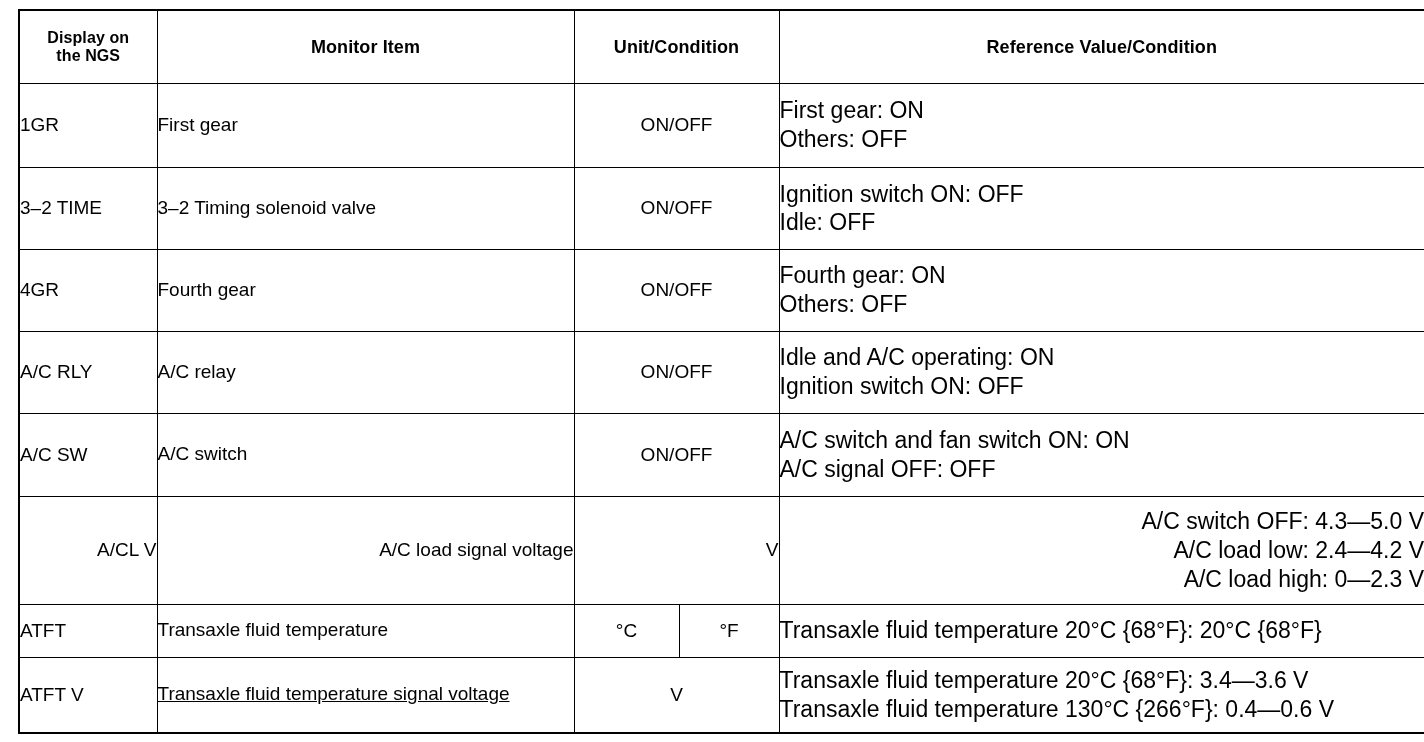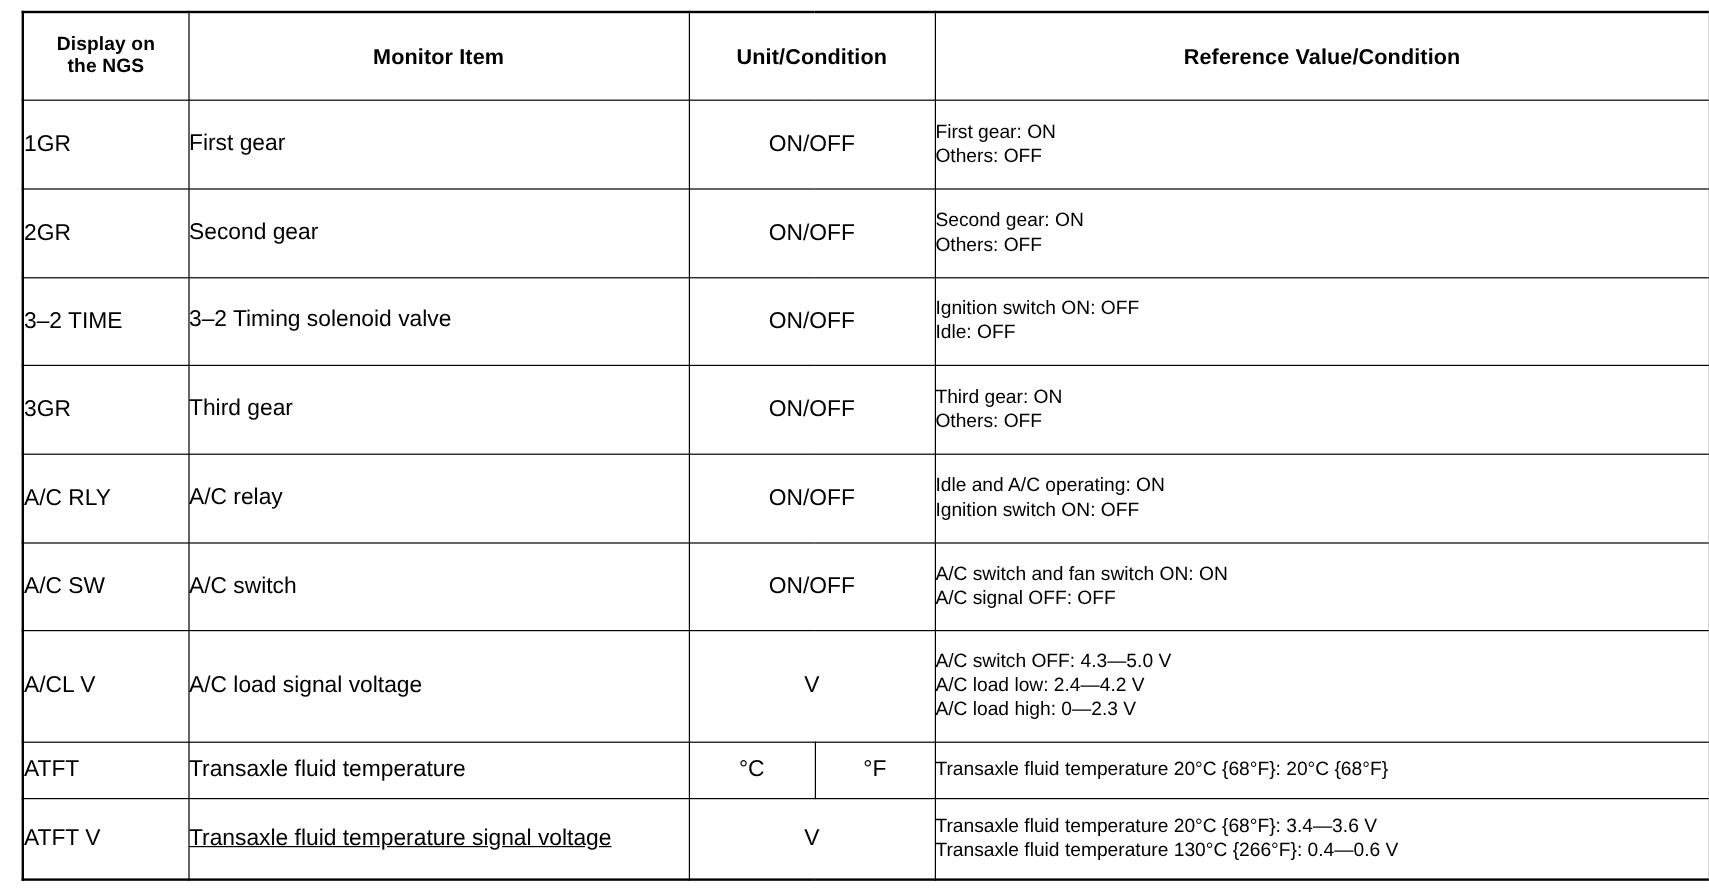--- a/index.html
+++ b/index.html
@@ -66,37 +66,37 @@
     font-size: 19px;
     padding: 0 6px 0 10px;
     text-align: left;
     line-height: 1.2;
   }
   td.unit {
     font-size: 19px;
     text-align: center;
   }
   td.ref {
-    font-size: 16px;
+    font-size: 23px;
     padding: 2px 4px 2px 9px;
     text-align: left;
     line-height: 1.26;
   }
 
   .reflines > div { white-space: nowrap; }
 
   
   tr.r-1gr  td { height: 67px; }
   tr.r-2gr  td { height: 66px; }
   tr.r-32t  td { height: 66px; }
   tr.r-3gr  td { height: 67px; }
   tr.r-4gr  td { height: 65px; }
   tr.r-acrly td { height: 66px; }
   tr.r-acsw td { height: 66px; }
-  tr.r-aclv td { height: 84px; }
+  tr.r-aclv td { height: 84px; text-align: right; }
   tr.r-atft td { height: 42px; }
   tr.r-atftv td { height: 60px; }
 
   .item-2line { line-height: 1.22; text-decoration: underline; }
 </style>
 </head>
 <body>
 
 <div class="sheet">
   <table class="spec">
@@ -125,56 +125,45 @@
         <td class="item">First gear</td>
         <td class="unit" colspan="2">ON/OFF</td>
         <td class="ref">
           <div class="reflines">
             <div>First gear: ON</div>
             <div>Others: OFF</div>
           </div>
         </td>
       </tr>
 
-      <tr class="r-2gr">
-        <td class="ngs">2GR</td>
-        <td class="item">Second gear</td>
-        <td class="unit" colspan="2">ON/OFF</td>
-        <td class="ref">
-          <div class="reflines">
-            <div>Second gear: ON</div>
-            <div>Others: OFF</div>
-          </div>
-        </td>
-      </tr>
 
       <tr class="r-32t">
         <td class="ngs">3–2 TIME</td>
         <td class="item">3–2 Timing solenoid valve</td>
         <td class="unit" colspan="2">ON/OFF</td>
         <td class="ref">
           <div class="reflines">
             <div>Ignition switch ON: OFF</div>
             <div>Idle: OFF</div>
           </div>
         </td>
       </tr>
 
-      <tr class="r-3gr">
-        <td class="ngs">3GR</td>
-        <td class="item">Third gear</td>
-        <td class="unit" colspan="2">ON/OFF</td>
-        <td class="ref">
-          <div class="reflines">
-            <div>Third gear: ON</div>
+
+      <tr class="r-4gr">
+        <td class="ngs">4GR</td>
+        <td class="item">Fourth gear</td>
+        <td class="unit" colspan="2">ON/OFF</td>
+        <td class="ref">
+          <div class="reflines">
+            <div>Fourth gear: ON</div>
             <div>Others: OFF</div>
           </div>
         </td>
       </tr>
-
 
       <tr class="r-acrly">
         <td class="ngs">A/C RLY</td>
         <td class="item">A/C relay</td>
         <td class="unit" colspan="2">ON/OFF</td>
         <td class="ref">
           <div class="reflines">
             <div>Idle and A/C operating: ON</div>
             <div>Ignition switch ON: OFF</div>
           </div>

